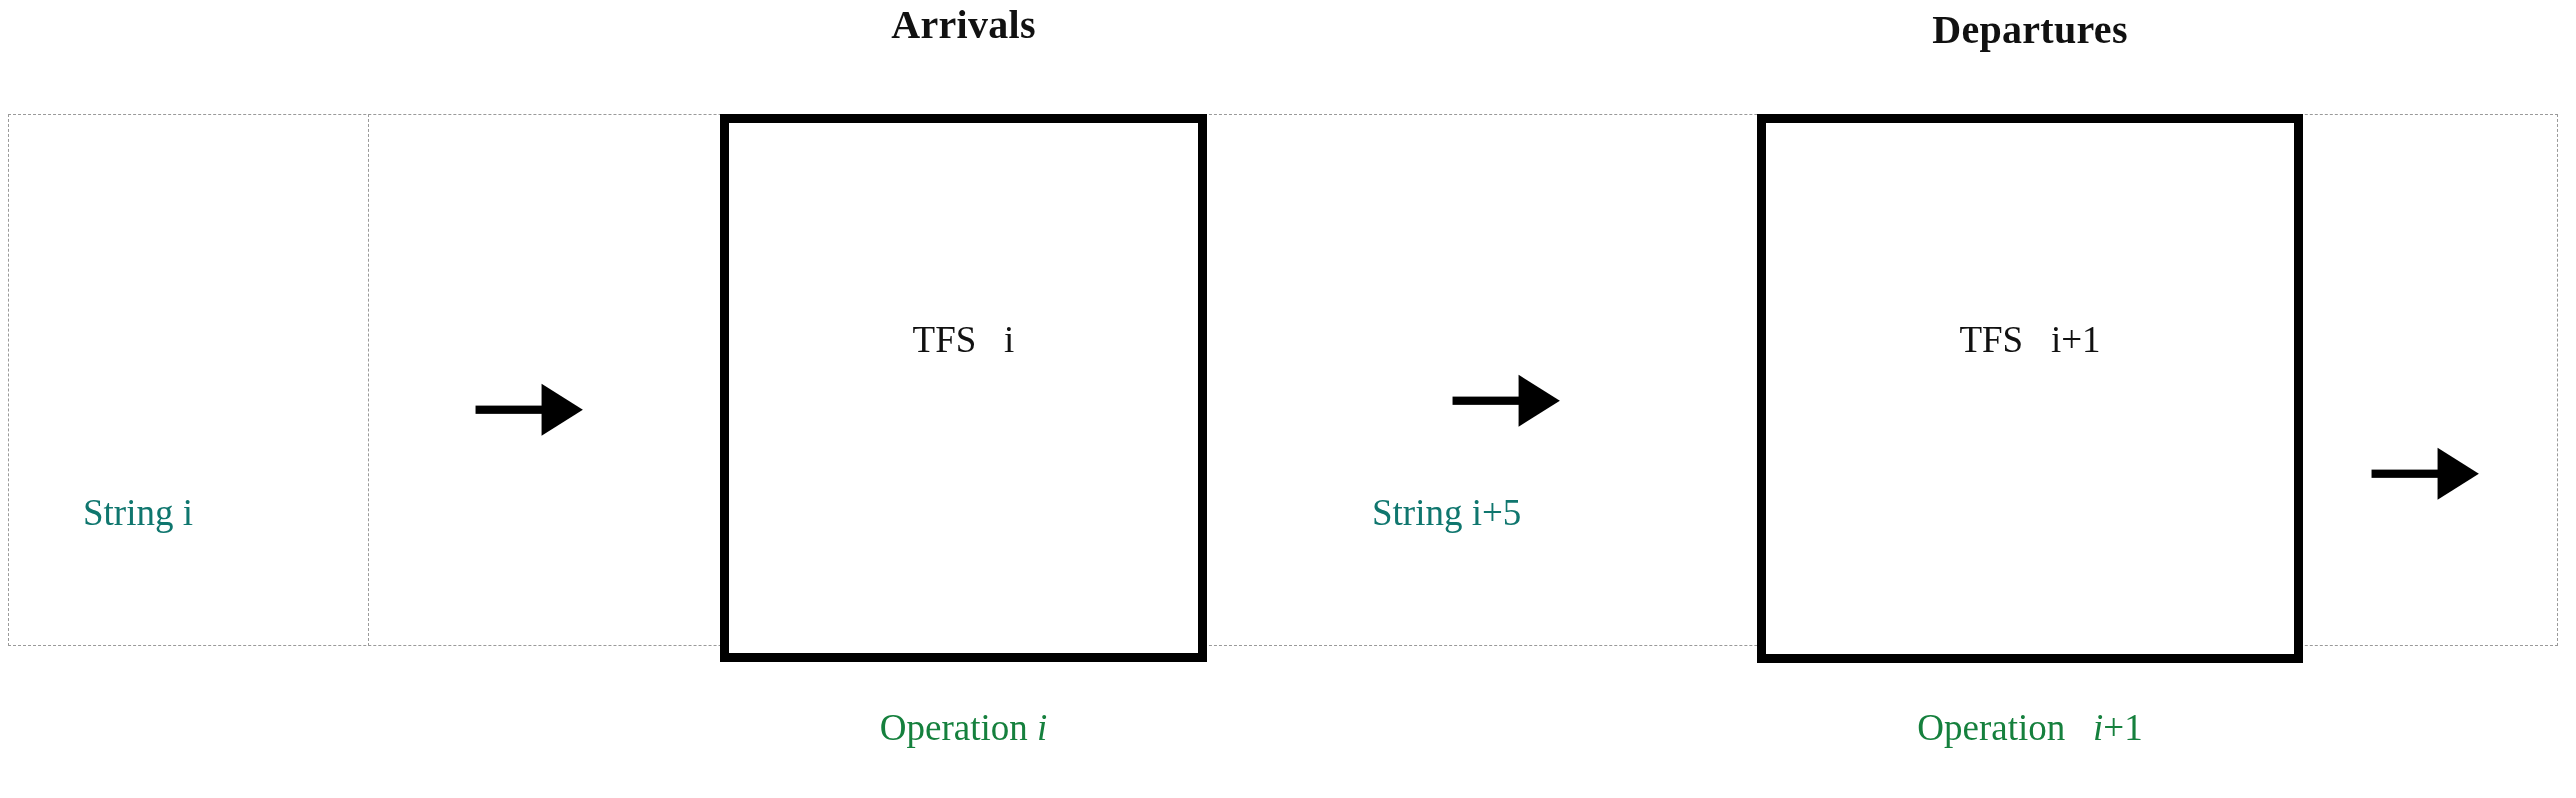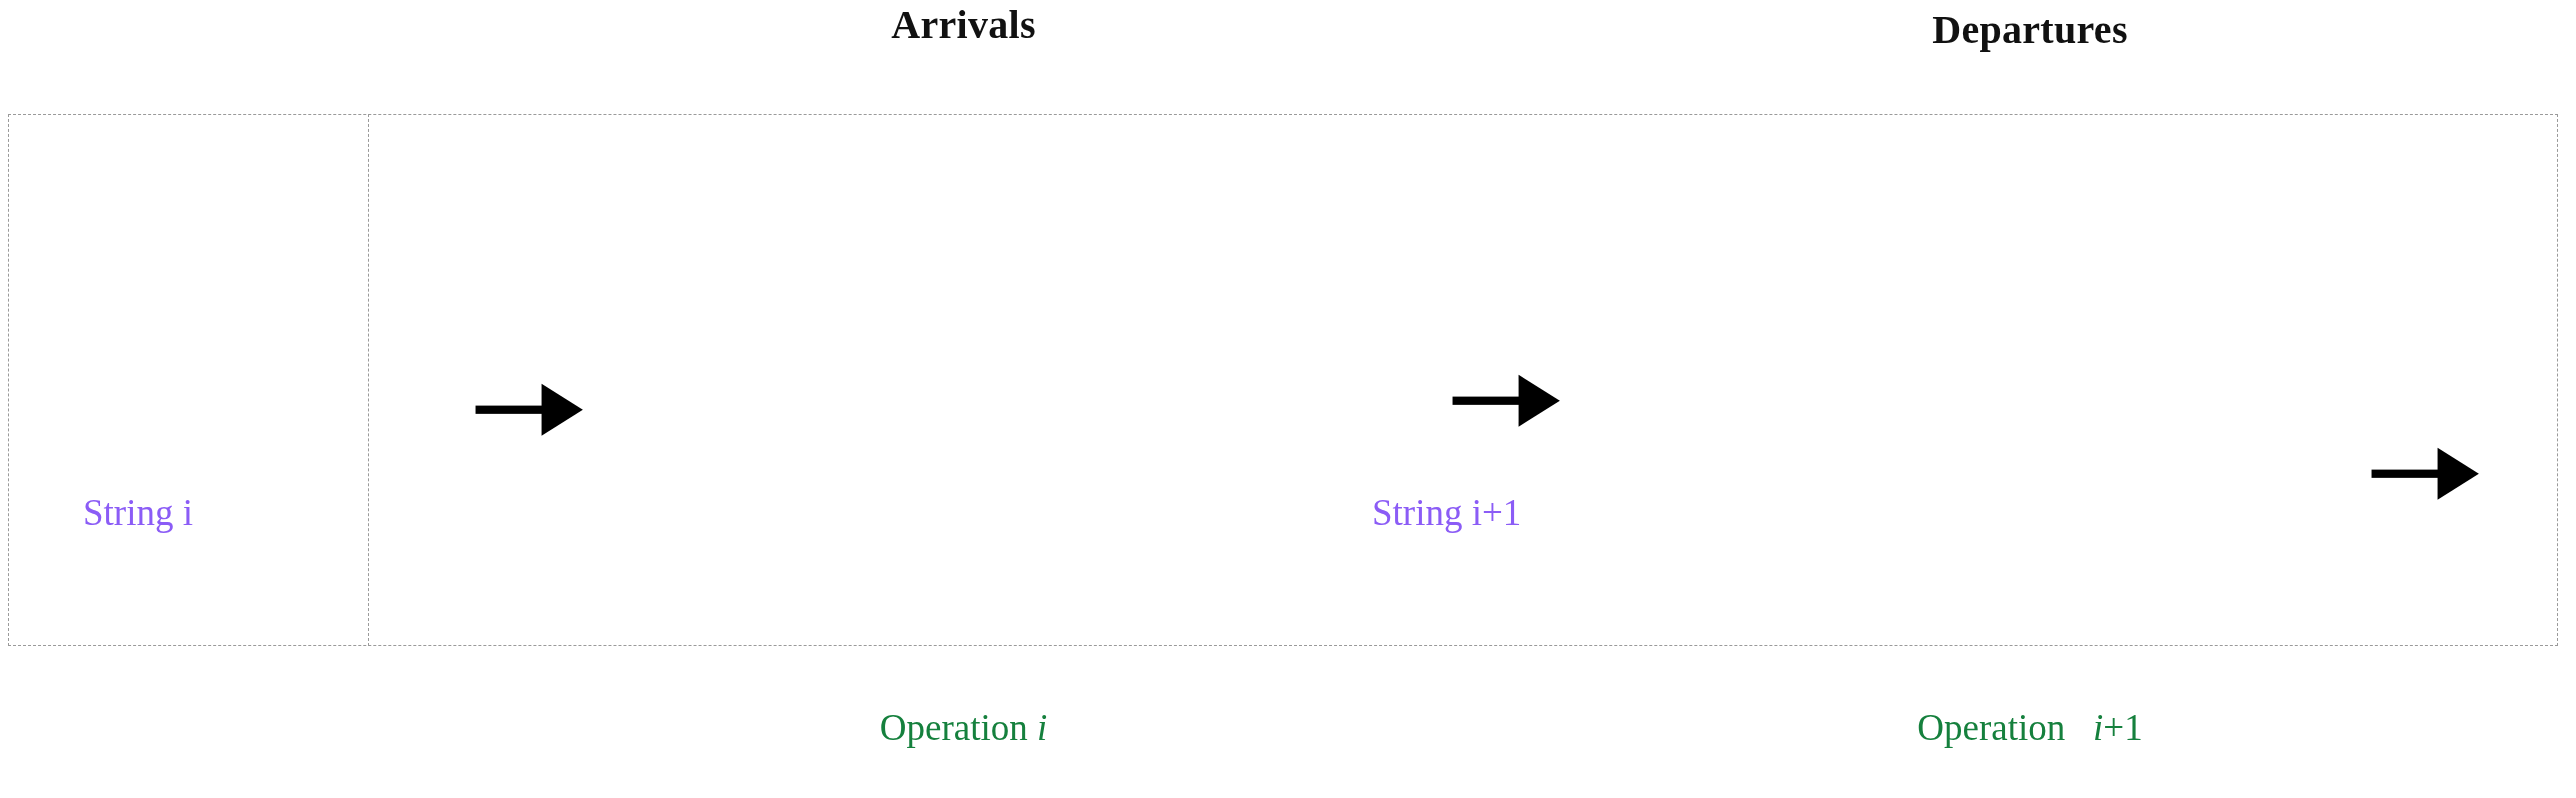--- a/index.html
+++ b/index.html
@@ -107,21 +107,21 @@
   #arrow-in-i      { left: 472px;  top: 379px; }
   #arrow-i-to-i1   { left: 1449px; top: 370px; }
   #arrow-out-i1    { left: 2368px; top: 443px; }
 
   
   .flow-label {
     position: absolute;
     font-size: 37px;
     line-height: 1;
     white-space: nowrap;
-    color: #8b5cf6;
+    color: #0f766e;
   }
   #label-string-i      { left: 83px;  top: 494px; }
   #label-string-i1     { left: 1372px; top: 494px; }
 
   .operation-label {
     position: absolute;
     font-size: 37px;
     line-height: 1;
     white-space: pre;
     text-align: center;
@@ -156,32 +156,38 @@
 
   <div class="flow-label" id="label-string-i">String i</div>
 
   <span class="flow-arrow" id="arrow-in-i">
     <svg width="115" height="65" viewBox="0 0 195 110" xmlns="http://www.w3.org/2000/svg">
       <rect x="6" y="45" width="122" height="14" fill="#000000"></rect>
       <polygon points="118,8 188,52 118,96" fill="#000000"></polygon>
     </svg>
   </span>
 
+  <div class="tfs-box" id="tfs-box-i">
+    <div class="tfs-box-label">TFS   i</div>
+  </div>
 
   <div class="operation-label" id="label-operation-i"><span>Operation </span><span class="var-italic">i</span><span></span></div>
 
-  <div class="flow-label" id="label-string-i1">String i+1</div>
+  <div class="flow-label" id="label-string-i1">String i+5</div>
 
   <span class="flow-arrow" id="arrow-i-to-i1">
     <svg width="115" height="65" viewBox="0 0 195 110" xmlns="http://www.w3.org/2000/svg">
       <rect x="6" y="45" width="122" height="14" fill="#000000"></rect>
       <polygon points="118,8 188,52 118,96" fill="#000000"></polygon>
     </svg>
   </span>
 
+  <div class="tfs-box" id="tfs-box-i-plus-1">
+    <div class="tfs-box-label">TFS   i+1</div>
+  </div>
 
   <div class="operation-label" id="label-operation-i1"><span>Operation   </span><span class="var-italic">i</span><span>+1</span></div>
 
   <span class="flow-arrow" id="arrow-out-i1">
     <svg width="115" height="65" viewBox="0 0 195 110" xmlns="http://www.w3.org/2000/svg">
       <rect x="6" y="45" width="122" height="14" fill="#000000"></rect>
       <polygon points="118,8 188,52 118,96" fill="#000000"></polygon>
     </svg>
   </span>
 

